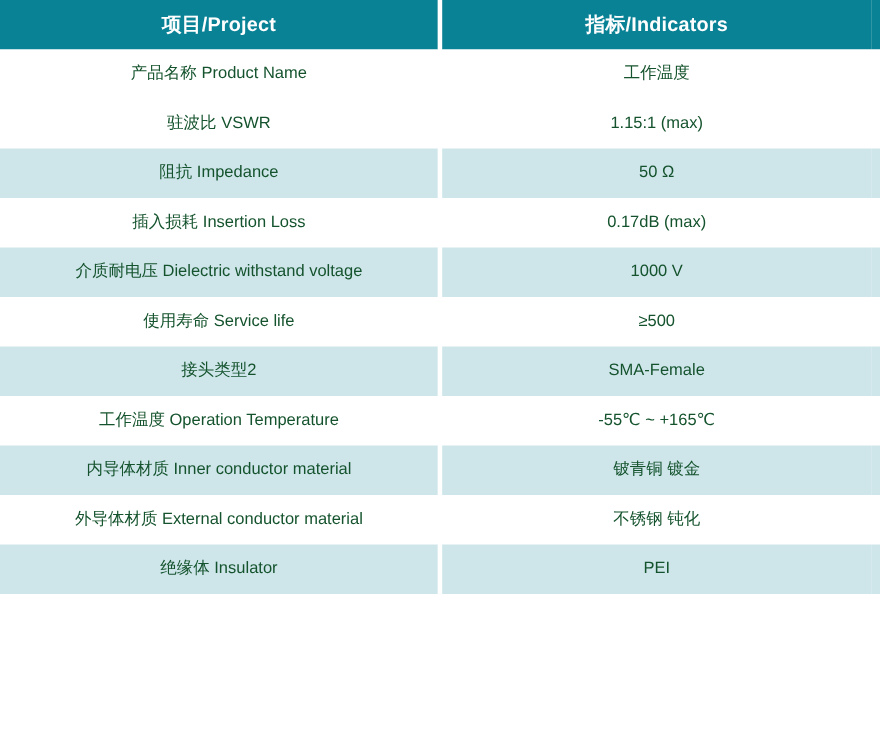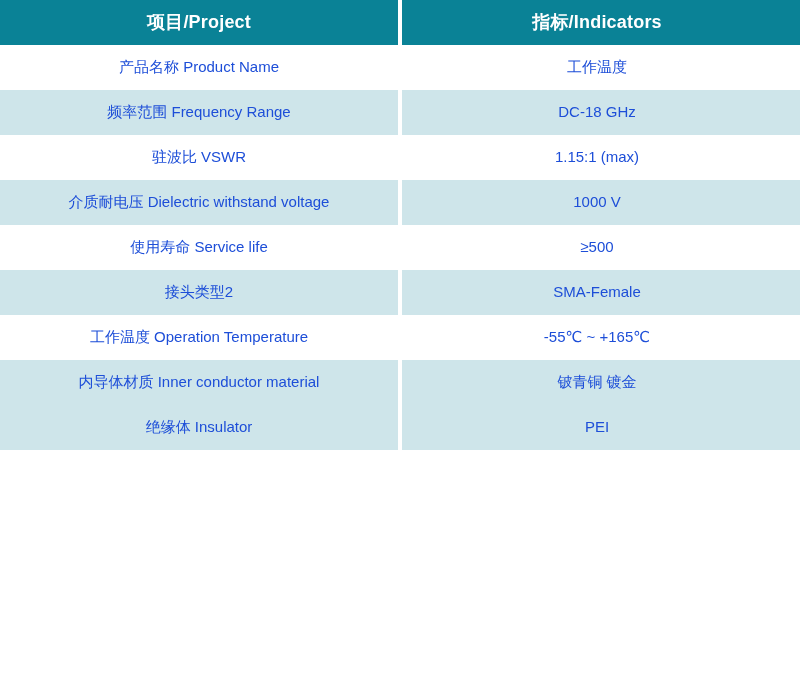--- a/index.html
+++ b/index.html
@@ -50,21 +50,21 @@
     padding: 0;
   }
   thead th.edge-cell {
     background: #0a8296;
     padding: 0;
   }
 
   
   tbody td.cell {
     font-size: 15px;
-    color: #1d4ed8;
+    color: #14532d;
   }
   tbody tr.row-odd td.cell { background: #ffffff; }
   tbody tr.row-even td.cell { background: #cee5ea; }
 
   tbody td.gap-cell {
     background: #ffffff;
     padding: 0;
   }
   tbody tr.row-odd td.edge-cell  { background: #ffffff; padding: 0; }
   tbody tr.row-even td.edge-cell { background: #cee5ea; padding: 0; }
@@ -89,30 +89,36 @@
       <th class="edge-cell"></th>
     </tr>
   </thead>
   <tbody id="table-body">
       <tr class="row-odd">
         <td class="cell">产品名称 Product Name</td>
         <td class="gap-cell"></td>
         <td class="cell">工作温度</td>
         <td class="edge-cell"></td>
       </tr>
-      <tr class="row-even">
-        <td class="cell">频率范围 Frequency Range</td>
-        <td class="gap-cell"></td>
-        <td class="cell">DC-18 GHz</td>
-        <td class="edge-cell"></td>
-      </tr>
       <tr class="row-odd">
         <td class="cell">驻波比 VSWR</td>
         <td class="gap-cell"></td>
         <td class="cell">1.15:1 (max)</td>
+        <td class="edge-cell"></td>
+      </tr>
+      <tr class="row-even">
+        <td class="cell">阻抗 Impedance</td>
+        <td class="gap-cell"></td>
+        <td class="cell">50 Ω</td>
+        <td class="edge-cell"></td>
+      </tr>
+      <tr class="row-odd">
+        <td class="cell">插入损耗 Insertion Loss</td>
+        <td class="gap-cell"></td>
+        <td class="cell">0.17dB (max)</td>
         <td class="edge-cell"></td>
       </tr>
       <tr class="row-even">
         <td class="cell">介质耐电压 Dielectric withstand voltage</td>
         <td class="gap-cell"></td>
         <td class="cell">1000 V</td>
         <td class="edge-cell"></td>
       </tr>
       <tr class="row-odd">
         <td class="cell">使用寿命 Service life</td>
@@ -131,20 +137,26 @@
         <td class="gap-cell"></td>
         <td class="cell">-55℃ ~ +165℃</td>
         <td class="edge-cell"></td>
       </tr>
       <tr class="row-even">
         <td class="cell">内导体材质 Inner conductor material</td>
         <td class="gap-cell"></td>
         <td class="cell">铍青铜 镀金</td>
         <td class="edge-cell"></td>
       </tr>
+      <tr class="row-odd">
+        <td class="cell">外导体材质 External conductor material</td>
+        <td class="gap-cell"></td>
+        <td class="cell">不锈钢 钝化</td>
+        <td class="edge-cell"></td>
+      </tr>
       <tr class="row-even">
         <td class="cell">绝缘体 Insulator</td>
         <td class="gap-cell"></td>
         <td class="cell">PEI</td>
         <td class="edge-cell"></td>
       </tr>
     </tbody>
 </table>
 
 </body></html>

